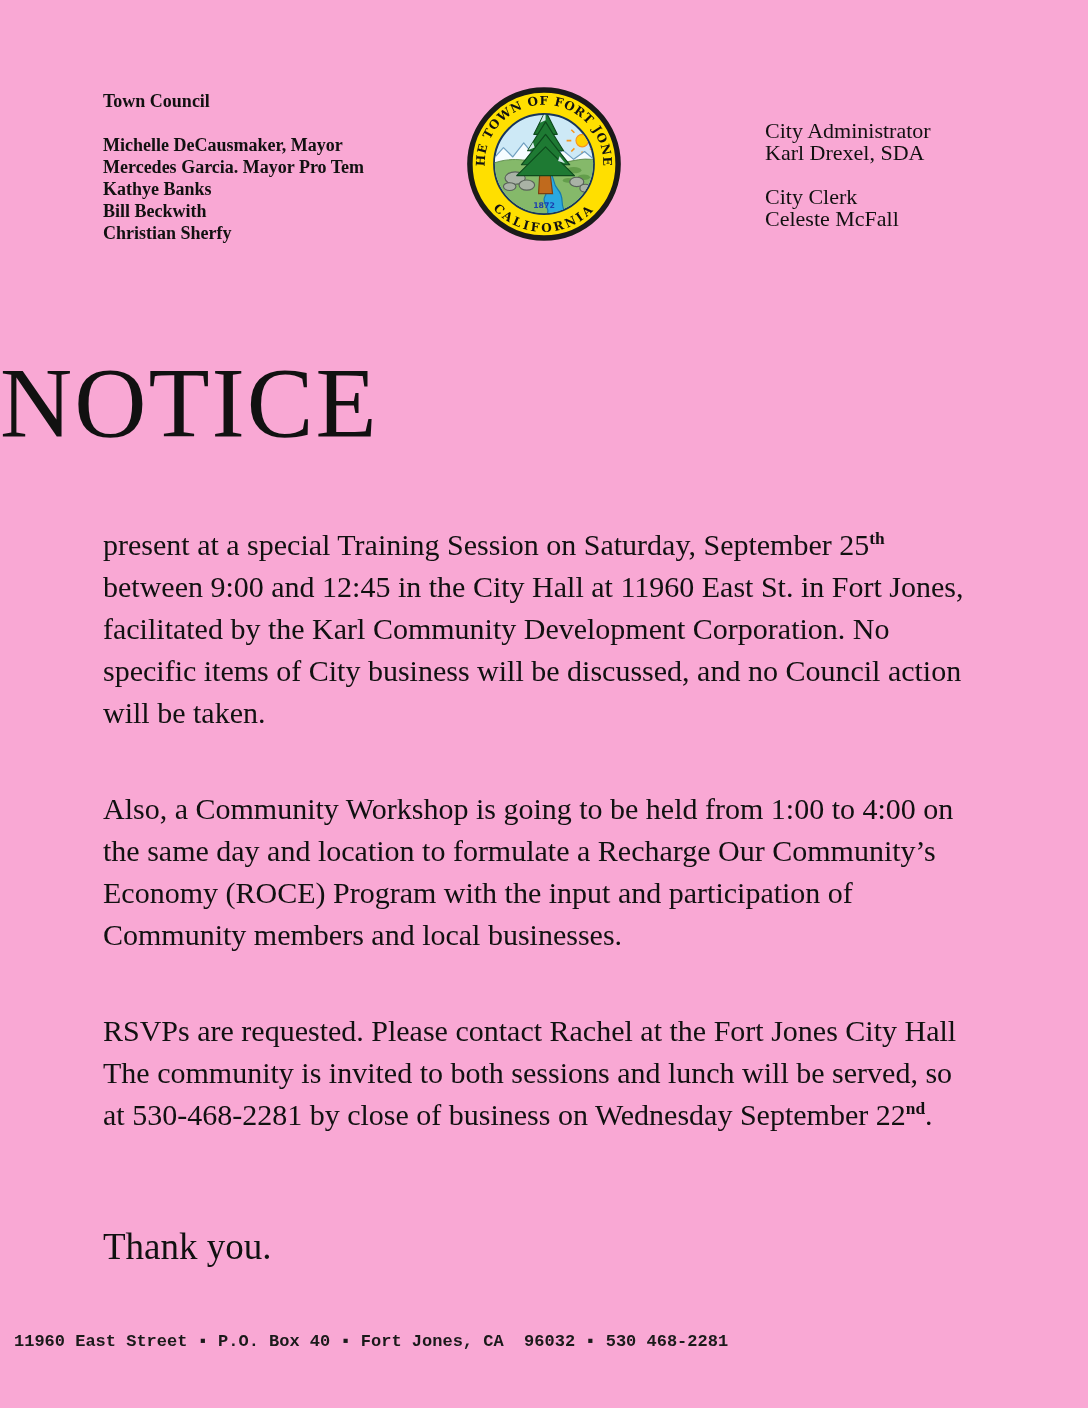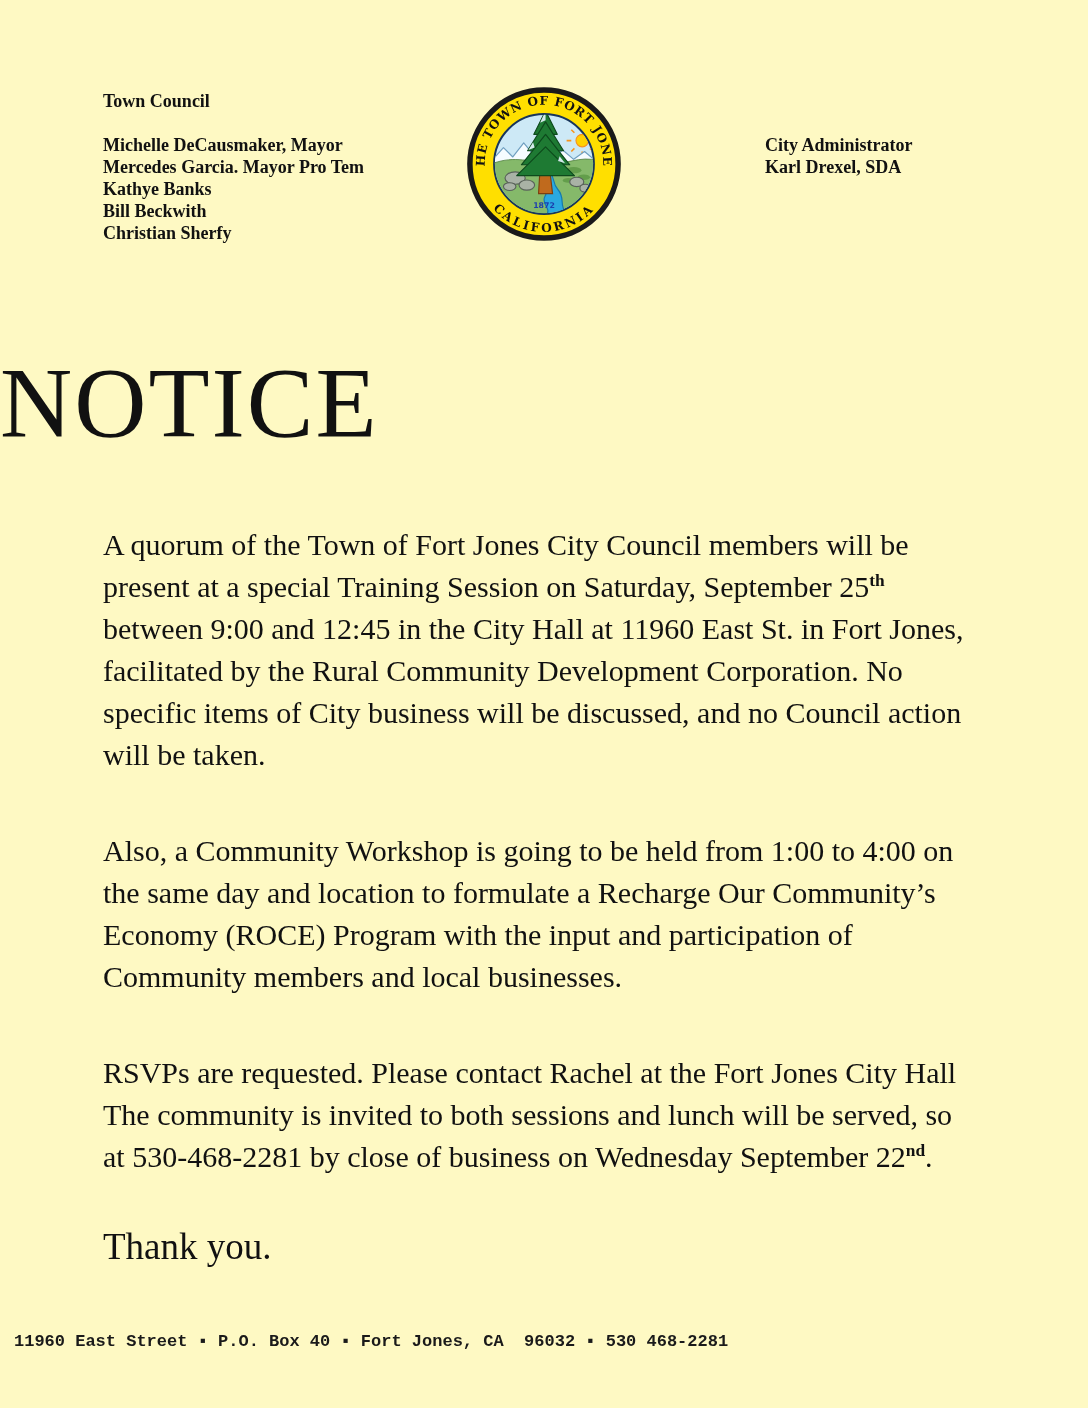--- a/index.html
+++ b/index.html
@@ -1,43 +1,43 @@
 <!DOCTYPE html>
 <html><head>
 <meta charset="utf-8">
 <style>
   html, body { margin: 0; padding: 0; background: #888; }
   .page {
     position: relative;
     width: 1088px;
     height: 1408px;
     margin: 0 auto;
-    background: #fef9c3;
+    background: #f9a8d4;
     font-family: "Liberation Serif", "DejaVu Serif", serif;
     color: #111111;
     overflow: hidden;
   }
 
   
   .council-block {
     position: absolute;
     left: 103px;
     top: 90px;
     font-size: 18px;
     line-height: 22px;
     font-weight: bold;
   }
   .council-label { margin-bottom: 22px; }
   .officials-block {
     position: absolute;
     left: 765px;
-    top: 134px;
-    font-size: 18px;
+    top: 120px;
+    font-size: 22px;
     line-height: 22px;
-    font-weight: bold;
+    font-weight: normal;
   }
   .official + .official { margin-top: 22px; }
 
   .seal {
     position: absolute;
     left: 466px;
     top: 86px;
     width: 156px;
     height: 156px;
   }
@@ -175,30 +175,33 @@
         <textPath href="#arcBottom" startOffset="50%" text-anchor="middle">CALIFORNIA</textPath>
       </text>
     </svg>
   </div>
 
   <div class="officials-block" id="officials-block">
       <div class="official">
         <div>City Administrator</div>
         <div>Karl Drexel, SDA</div>
       </div>
+      <div class="official">
+        <div>City Clerk</div>
+        <div>Celeste McFall</div>
+      </div>
     </div>
 
   <h1 class="notice-title">NOTICE</h1>
 
   <div class="body-text" id="body-paragraphs">
       <div class="paragraph">
-        <div class="line">A quorum of the Town of Fort Jones City Council members will be</div>
         <div class="line">present at a special Training Session on Saturday, September 25<sup>th</sup></div>
         <div class="line">between 9:00 and 12:45 in the City Hall at 11960 East St. in Fort Jones,</div>
-        <div class="line">facilitated by the Rural Community Development Corporation. No</div>
+        <div class="line">facilitated by the Karl Community Development Corporation. No</div>
         <div class="line">specific items of City business will be discussed, and no Council action</div>
         <div class="line">will be taken.</div>
       </div>
       <div class="paragraph">
         <div class="line">Also, a Community Workshop is going to be held from 1:00 to 4:00 on</div>
         <div class="line">the same day and location to formulate a Recharge Our Community’s</div>
         <div class="line">Economy (ROCE) Program with the input and participation of</div>
         <div class="line">Community members and local businesses.</div>
       </div>
       <div class="paragraph">

